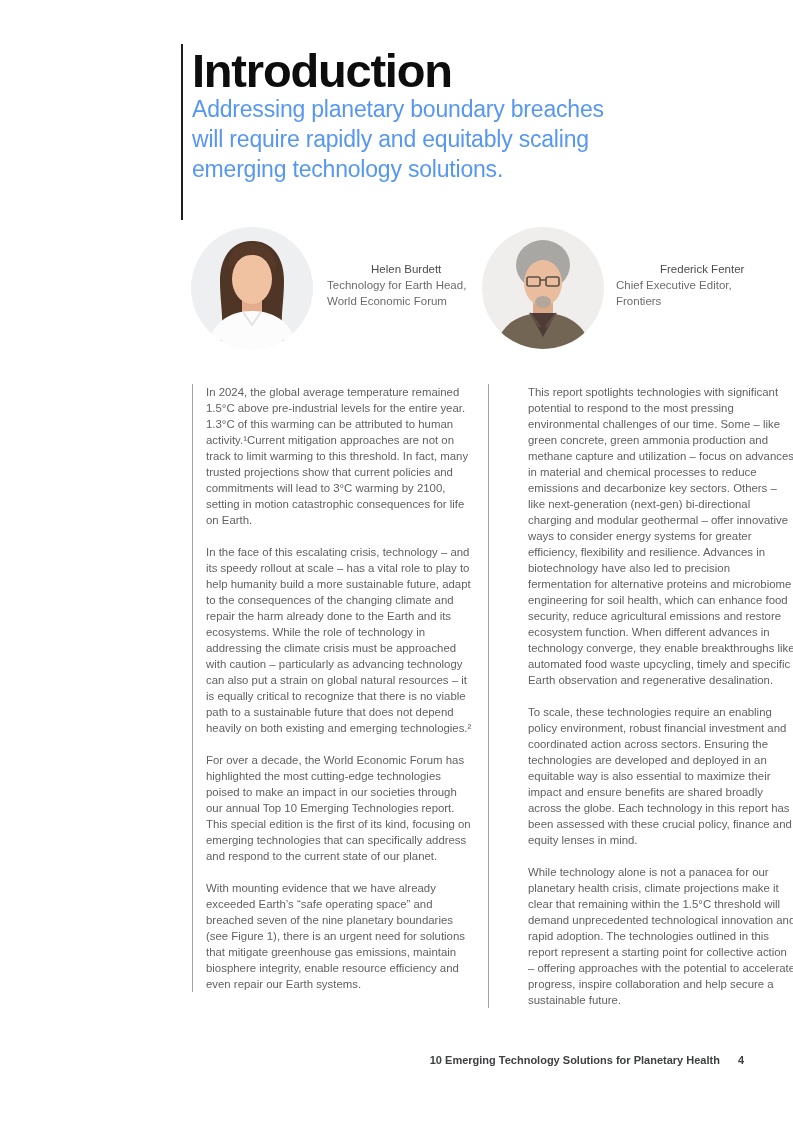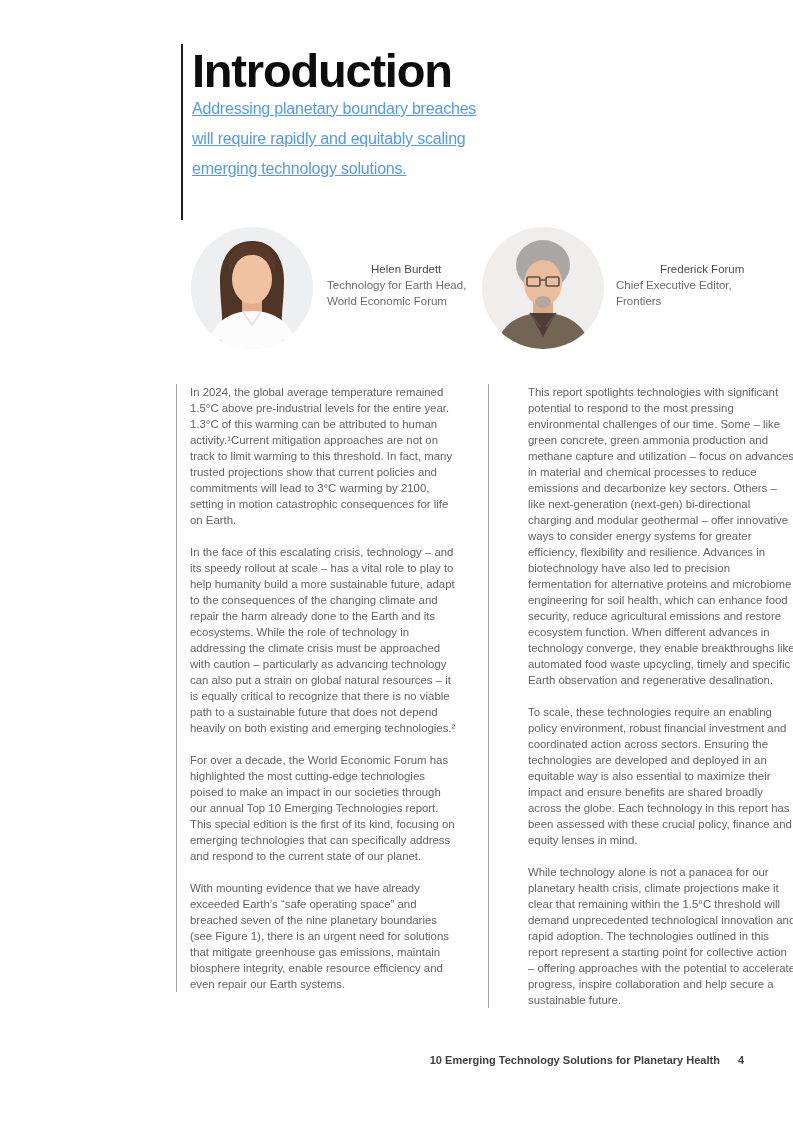--- a/index.html
+++ b/index.html
@@ -9,38 +9,38 @@
   }
   .title-rule {
     position:absolute; left:181px; top:44px; width:2px; height:176px; background:#1f1f1f;
   }
   .page-title {
     position:absolute; left:192px; top:35px;
     font-size:47px; font-weight:bold; color:#0d0d0d; letter-spacing:-1.2px;margin-top:8px;
   }
   .page-subtitle {
     position:absolute; left:192px; top:94px; width:470px;
-    font-size:16px; line-height:30px; color:#5697f2; font-weight:400; letter-spacing:-0.2px;text-decoration:underline;
+    font-size:23px; line-height:30px; color:#5697f2; font-weight:400; letter-spacing:-0.2px;
   }
   .avatar {
     position:absolute; width:122px; height:122px; border-radius:50%; overflow:hidden;
   }
   .avatar svg { display:block; width:100%; height:100%; }
   .avatar-helen { left:191px; top:227px; }
   .avatar-fred  { left:482px; top:227px; }
   .author-info {
     position:absolute; font-size:11.5px; line-height:16px; color:#6b6c6e;
   }
   .author-info .name { font-weight:normal; color:#4b4c4e;padding-left:44px; }
   .info-helen { left:327px; top:261px; }
   .info-fred  { left:616px; top:261px; }
   .col {
     position:absolute; top:384px; border-left:1px solid #a3a3a3; padding-left:13px;
   }
-  .col-left  { left:176px; width:266px; }
+  .col-left  { left:192px; width:266px; }
   .col-right { left:488px; width:268px;padding-left:39px; }
   .col p {
     margin:0 0 16px 0; font-size:11.4px; line-height:16px; color:#606164;
   }
   .col p:last-child { margin-bottom:0; }
   .footer {
     position:absolute; top:1054px; right:49px;
     font-size:11px; font-weight:bold; color:#3f4042;
   }
   .footer .page-num { margin-left:18px; }
@@ -88,21 +88,21 @@
       <rect x="45" y="50" width="13" height="9" rx="2" fill="none" stroke="#5a4f45" stroke-width="1.6"></rect>
       <rect x="64" y="50" width="13" height="9" rx="2" fill="none" stroke="#5a4f45" stroke-width="1.6"></rect>
       <line x1="58" y1="53" x2="64" y2="53" stroke="#5a4f45" stroke-width="1.6"></line>
       <path d="M13 122 C18 98 36 86 61 86 C86 86 104 98 109 122 Z" fill="#736554"></path>
       <path d="M48 86 L61 110 L74 86 Z" fill="#503c37"></path>
       <path d="M48 86 L58 100 M74 86 L64 100" stroke="#5f5346" stroke-width="2" fill="none"></path>
     </svg>
   </div>
 
   <div class="author-info info-fred">
-    <div class="name">Frederick Forum</div>
+    <div class="name">Frederick Fenter</div>
     <div>Chief Executive Editor,</div>
     <div>Frontiers</div>
   </div>
 
   <div class="col col-left">
     <p>In 2024, the global average temperature remained 1.5°C above pre-industrial levels for the entire year. 1.3°C of this warming can be attributed to human activity.¹Current mitigation approaches are not on track to limit warming to this threshold. In fact, many trusted projections show that current policies and commitments will lead to 3°C warming by 2100, setting in motion catastrophic consequences for life on Earth.</p>
     <p>In the face of this escalating crisis, technology – and its speedy rollout at scale – has a vital role to play to help humanity build a more sustainable future, adapt to the consequences of the changing climate and repair the harm already done to the Earth and its ecosystems. While the role of technology in addressing the climate crisis must be approached with caution – particularly as advancing technology can also put a strain on global natural resources – it is equally critical to recognize that there is no viable path to a sustainable future that does not depend heavily on both existing and emerging technologies.²</p>
     <p>For over a decade, the World Economic Forum has highlighted the most cutting-edge technologies poised to make an impact in our societies through our annual Top 10 Emerging Technologies report. This special edition is the first of its kind, focusing on emerging technologies that can specifically address and respond to the current state of our planet.</p>
     <p>With mounting evidence that we have already exceeded Earth’s “safe operating space” and breached seven of the nine planetary boundaries (see Figure 1), there is an urgent need for solutions that mitigate greenhouse gas emissions, maintain biosphere integrity, enable resource efficiency and even repair our Earth systems.</p>
   </div>

